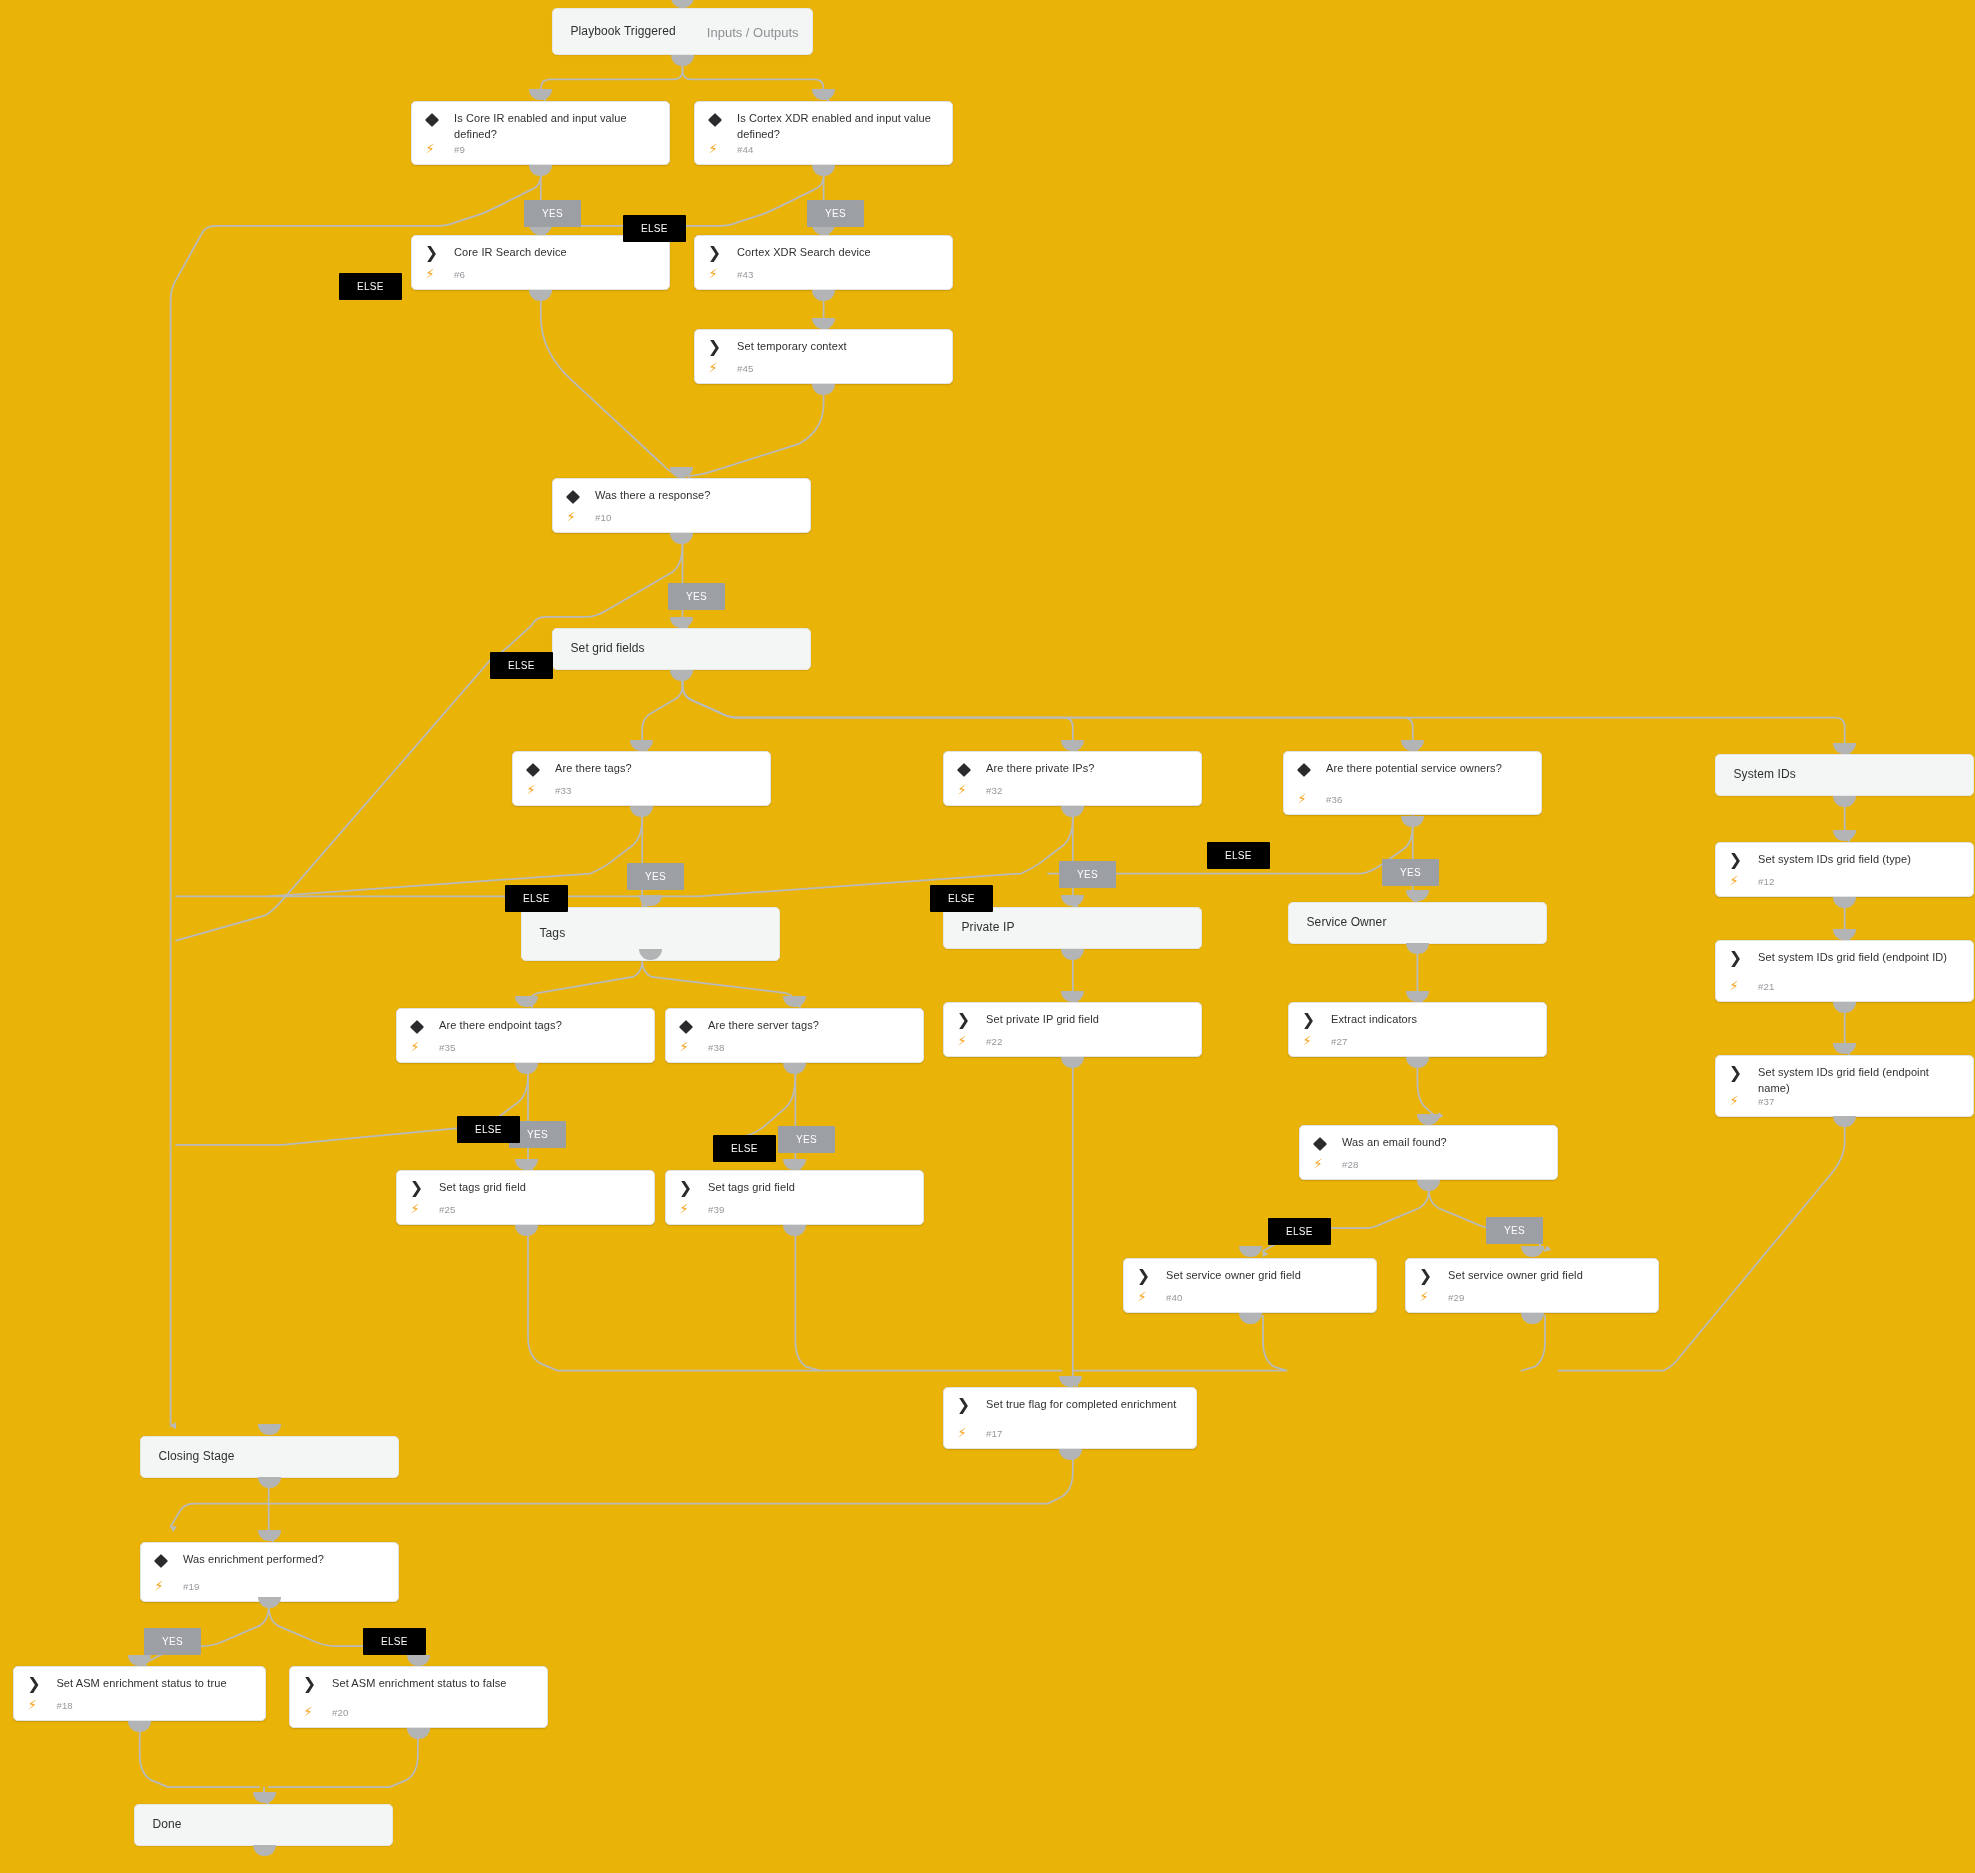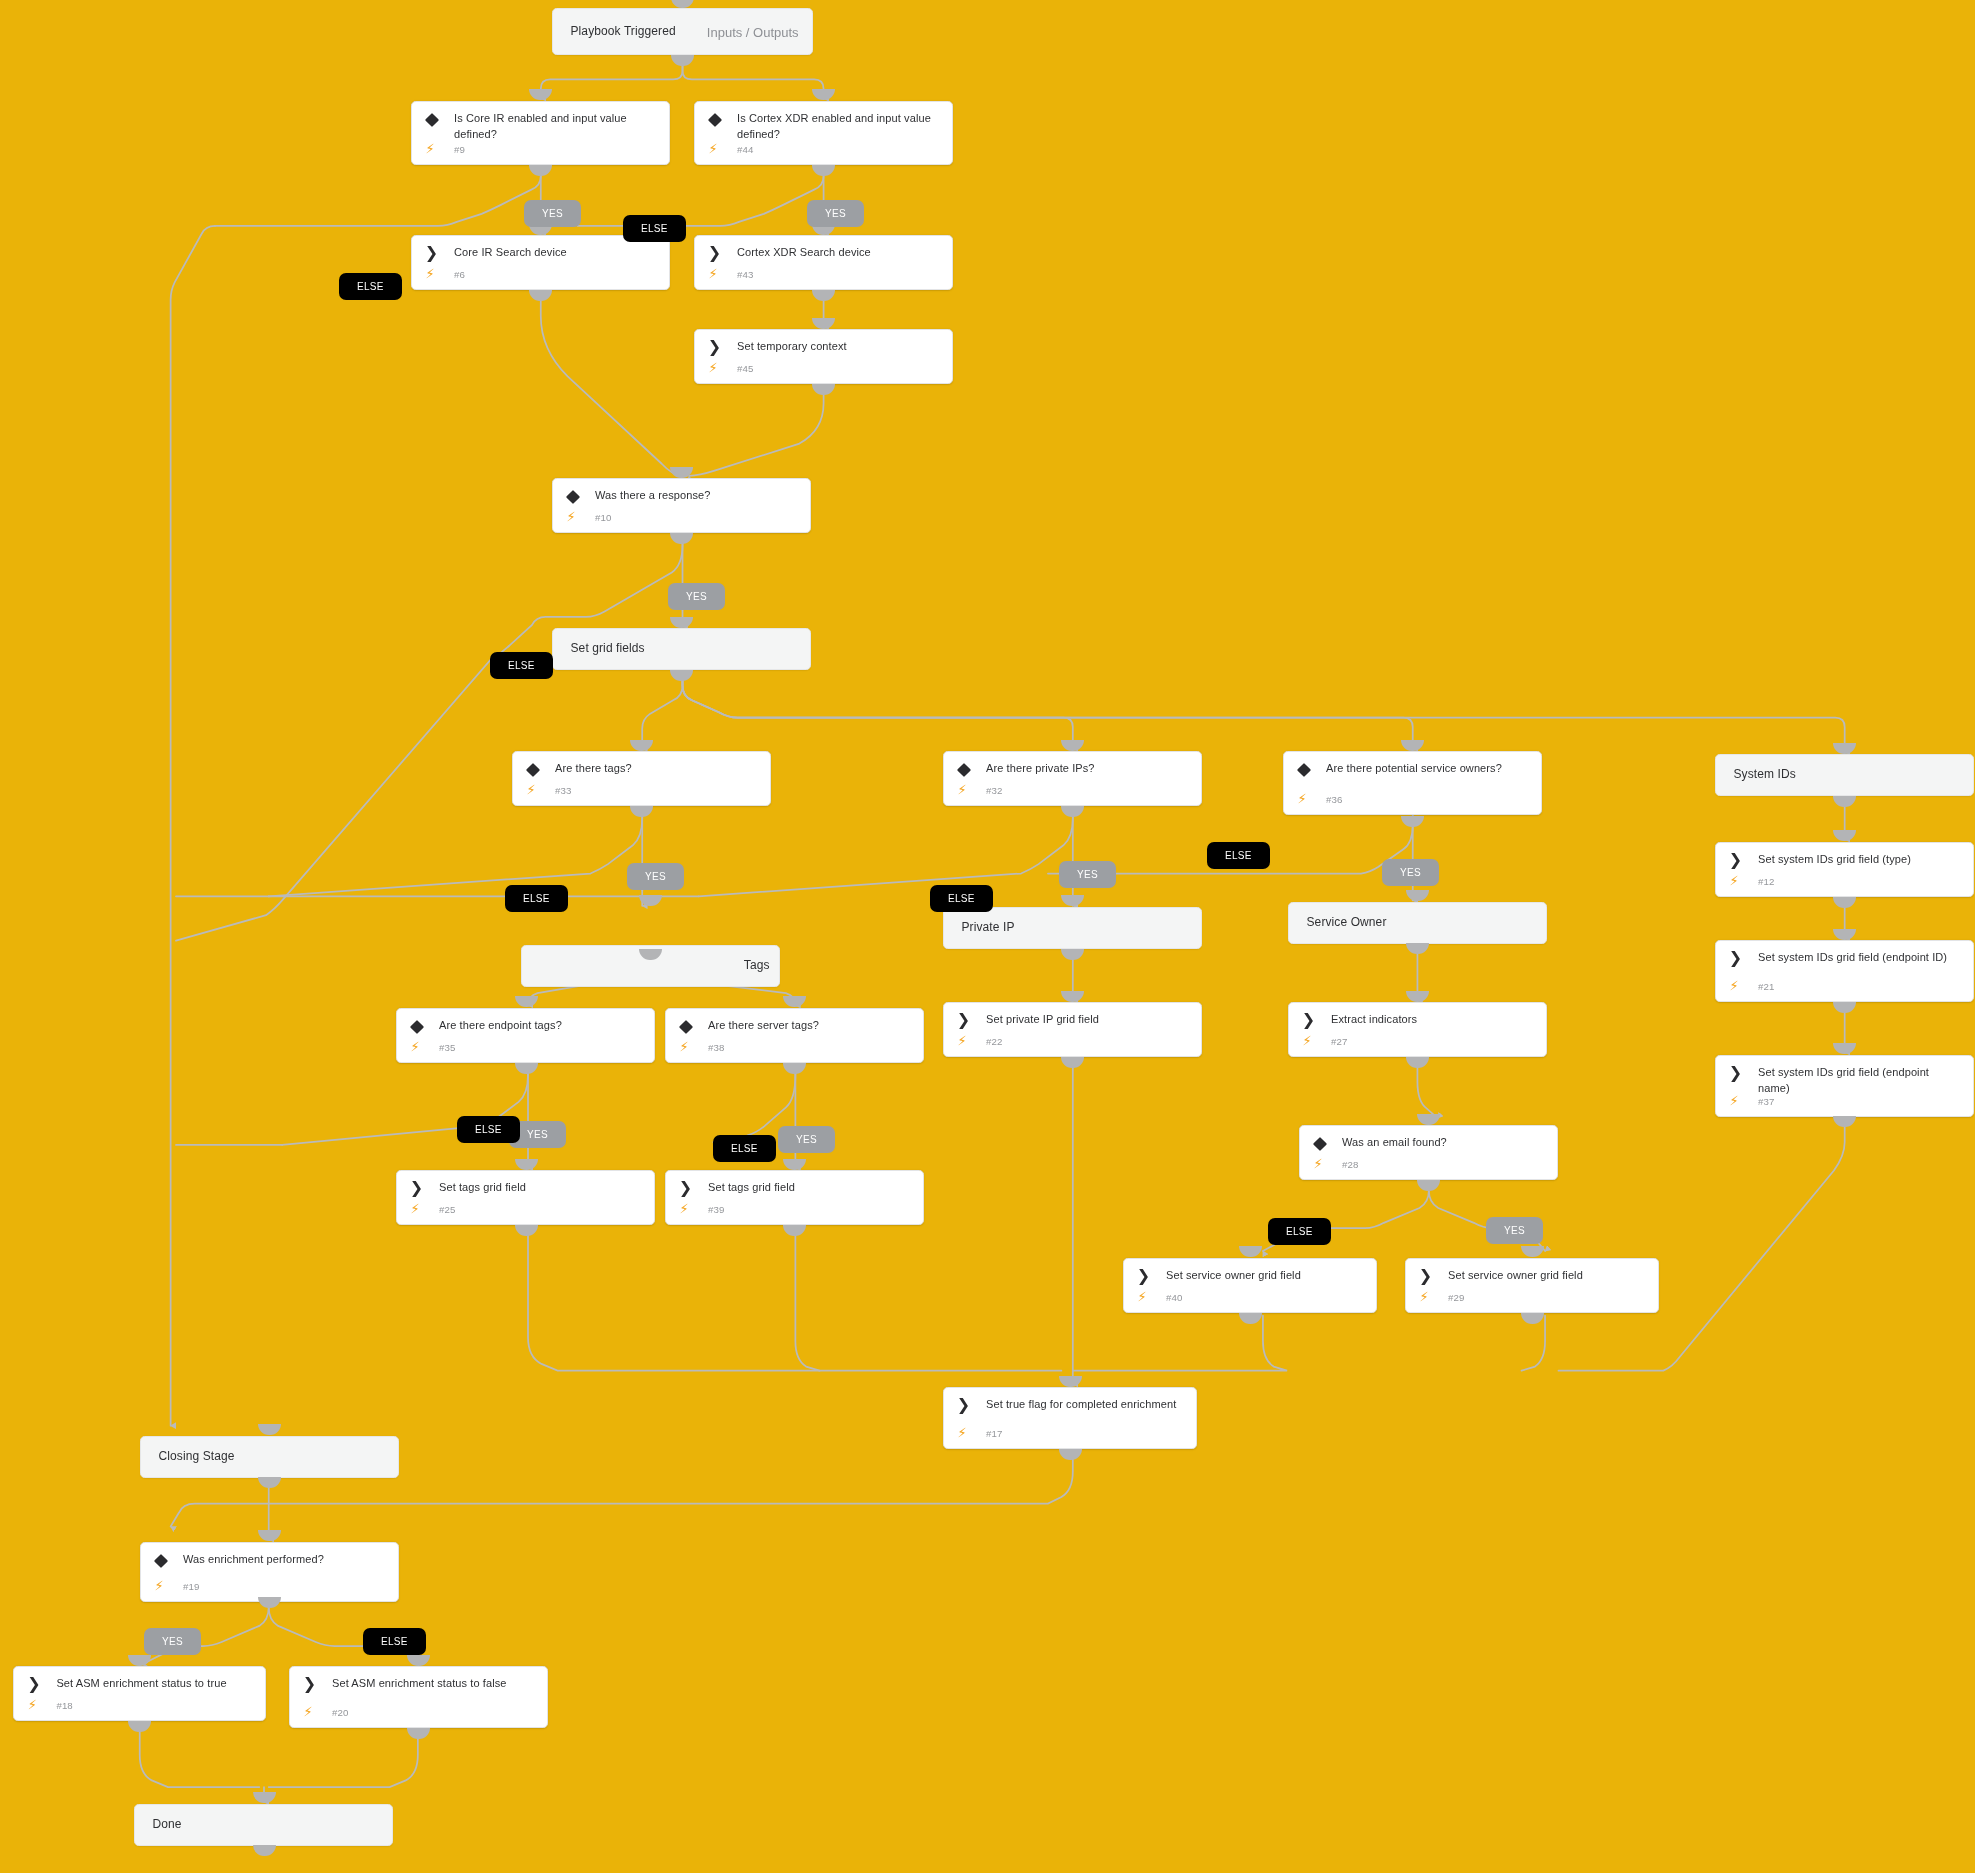--- a/index.html
+++ b/index.html
@@ -94,21 +94,21 @@
   }
   
   .pill {
     position: absolute;
     height: 27px;
     min-width: 35px;
     padding: 0 18px;
     display: flex;
     align-items: center;
     justify-content: center;
-    border-radius: 7px;
+    border-radius: 1px;
     font-size: 10px;
     letter-spacing: 0.3px;
     color: #ffffff;
     z-index: 8;
   }
   .pill.yes { background: #9c9fa3; }
   .pill.els { background: #000000; }
   
   .socket {
     position: absolute;
@@ -371,21 +371,21 @@
         <div class="node-icon">
           <div class="diamond"></div>
         </div>
         <div class="node-title">Are there potential service owners?</div>
         <div class="node-bolt">⚡</div>
         <div class="node-id">#36</div>
       </div>
       <div class="node stage" style="left: 1715px; top: 754px; width: 259px; height: 42px;">
         <div class="node-title">System IDs</div>
       </div>
-      <div class="node stage" style="left: 521px; top: 945px; width: 259px; height: 42px; text-align: right;">
+      <div class="node stage" style="left: 521px; top: 907px; width: 259px; height: 54px;">
         <div class="node-title">Tags</div>
       </div>
       <div class="node stage" style="left: 943px; top: 907px; width: 259px; height: 42px;">
         <div class="node-title">Private IP</div>
       </div>
       <div class="node stage" style="left: 1288px; top: 902px; width: 259px; height: 42px;">
         <div class="node-title">Service Owner</div>
       </div>
       <div class="node" style="left: 1715px; top: 842px; width: 259px; height: 55px;">
         <div class="node-icon">

